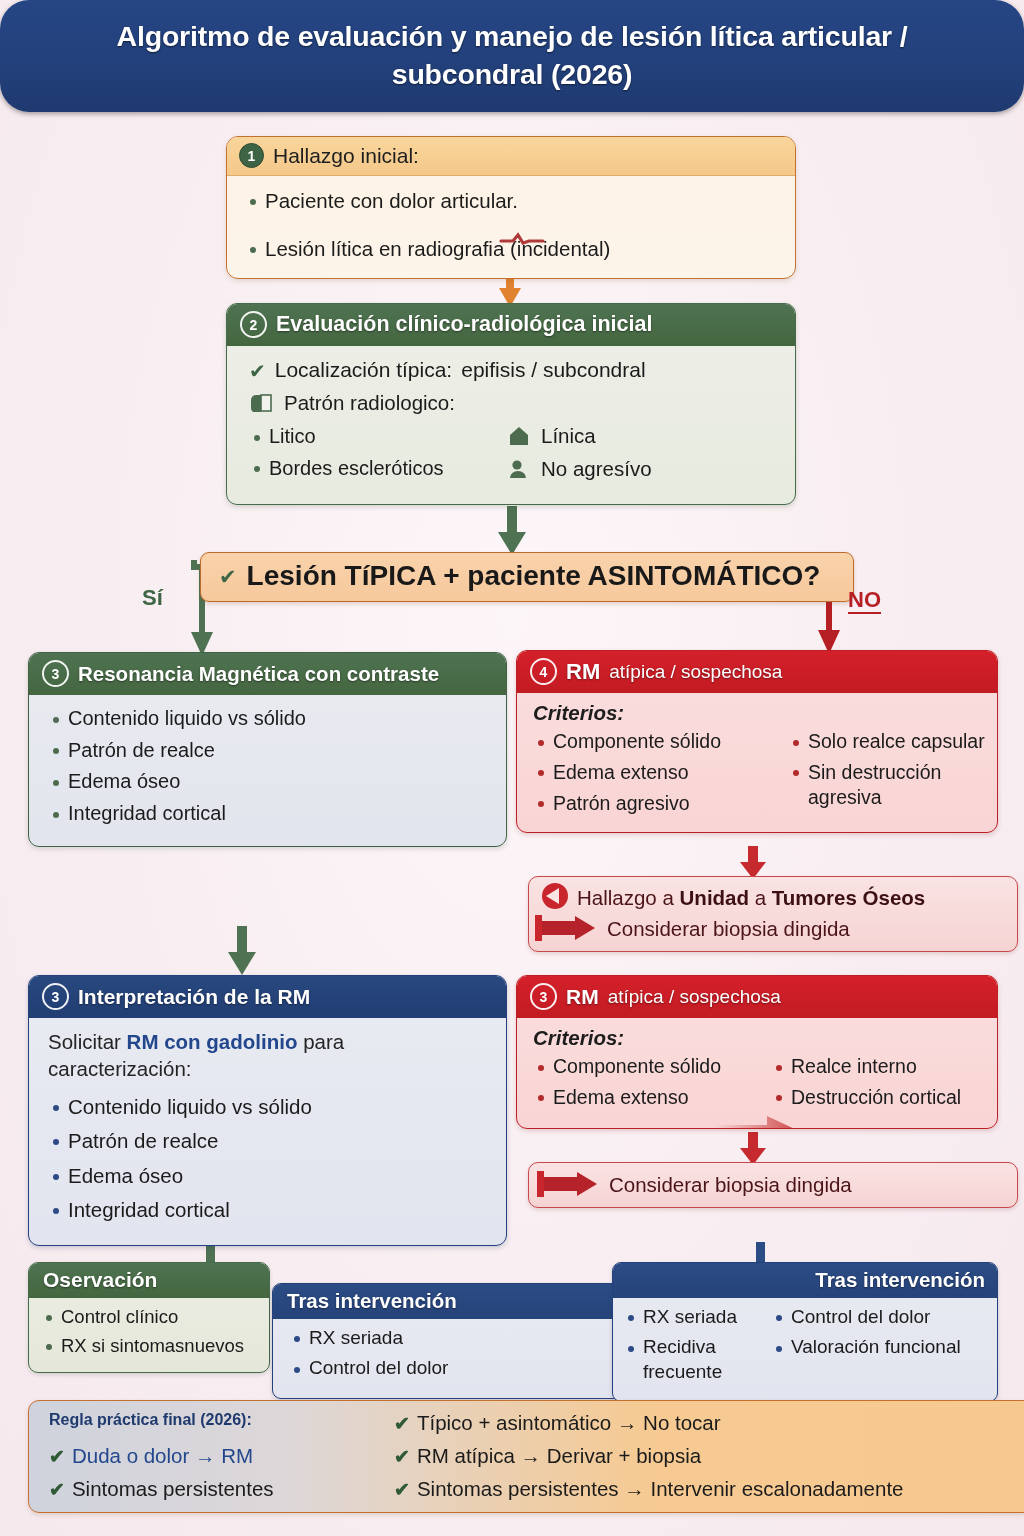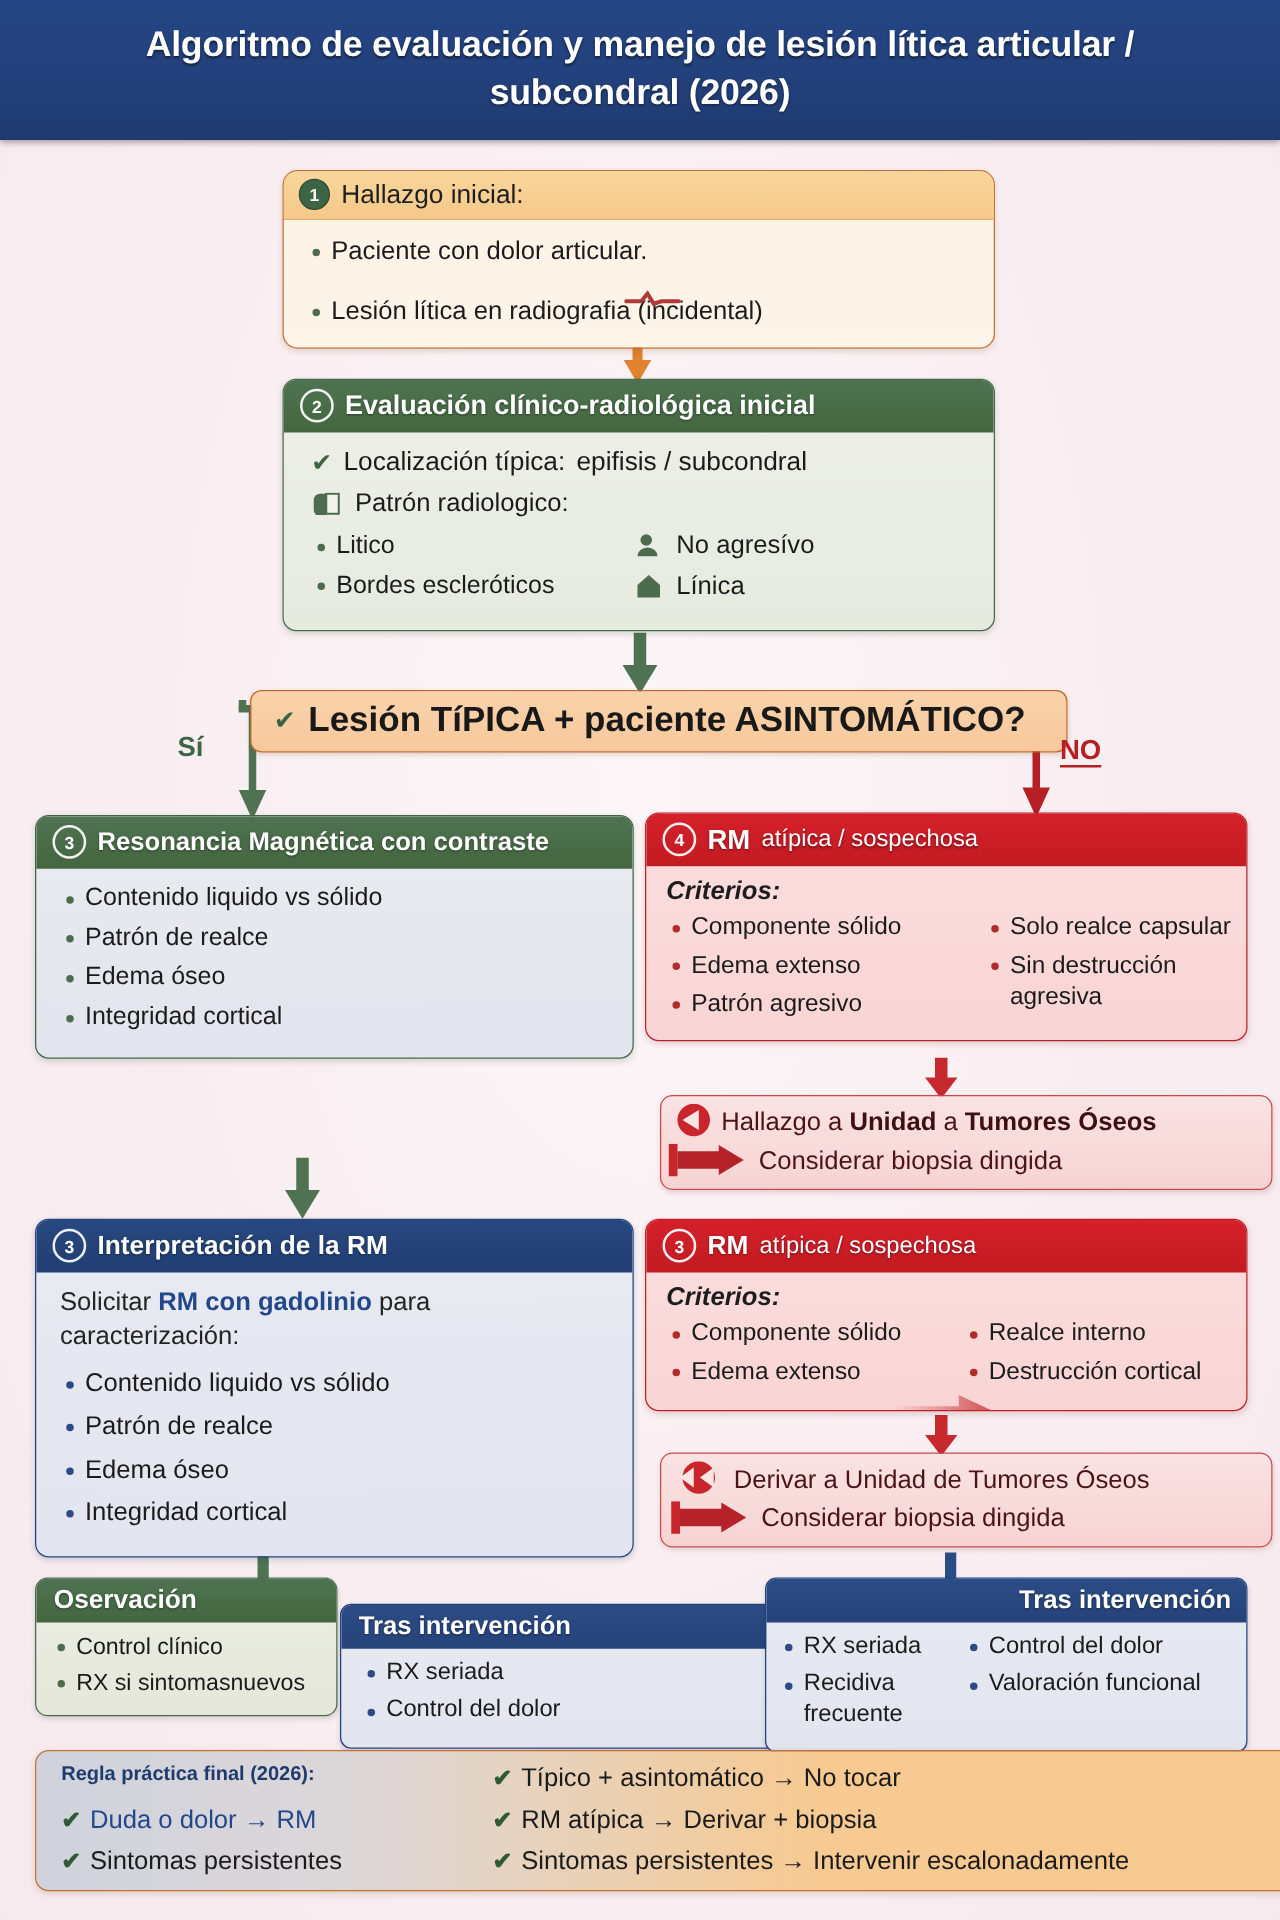--- a/index.html
+++ b/index.html
@@ -14,21 +14,21 @@
     position:relative;width:1024px;height:1536px;
     background:
       radial-gradient(ellipse at 50% 40%, #fdf6f8 0%, #f8eef1 55%, #f6e9ee 100%);
   }
 
   
   .header{
     position:absolute;left:0;top:0;width:1024px;height:112px;
     background:linear-gradient(180deg,#254584 0%,#23417c 50%,#1f3a70 100%);
     box-shadow:0 2px 5px rgba(0,0,0,.35);
-    display:flex;align-items:center;justify-content:center;
+    display:flex;align-items:center;justify-content:center;border-radius:29px;
   }
   .header h1{
     margin:0;padding:0 40px;
     color:#ffffff;
     font-size:28.5px;line-height:1.32;
     font-weight:bold;text-align:center;
     letter-spacing:-.2px;
     text-shadow:0 1px 2px rgba(0,0,0,.55);
   }
 
@@ -305,30 +305,30 @@
       <div class="cols2">
         <div class="c1">
           <ul class="bl">
             <li>Litico</li>
             <li>Bordes escleróticos</li>
           </ul>
         </div>
         <div class="c2">
           <div class="icon-row">
             <svg width="22" height="22" viewBox="0 0 22 22">
+              <path d="M11 2 L20 10 L20 20 L2 20 L2 10 Z" fill="#4d6b4f"></path>
+            </svg>
+            <span>Línica</span>
+          </div>
+          <div class="icon-row">
+            <svg width="22" height="22" viewBox="0 0 22 22">
               <circle cx="9" cy="7" r="4.6" fill="#4d6b4f"></circle>
               <path d="M2 20 a8 7 0 0 1 16 0 z" fill="#4d6b4f"></path>
             </svg>
             <span>No agresívo</span>
-          </div>
-          <div class="icon-row">
-            <svg width="22" height="22" viewBox="0 0 22 22">
-              <path d="M11 2 L20 10 L20 20 L2 20 L2 10 Z" fill="#4d6b4f"></path>
-            </svg>
-            <span>Línica</span>
           </div>
         </div>
       </div>
     </div>
   </div>
 
   <div class="card" id="decision">
     <span class="ck">✔</span>
     <span class="txt">Lesión TíPICA + paciente ASINTOMÁTICO?</span>
   </div>
@@ -439,28 +439,20 @@
             <stop offset="0%" stop-color="#f9d9d9"></stop>
             <stop offset="100%" stop-color="#cf4b4b"></stop>
           </linearGradient>
         </defs>
         <path d="M0 11 L54 11 L54 2 L86 17 L54 32 L54 23 L0 23 Z" fill="url(#gr1)"></path>
       </svg>
     </div>
   </div>
 
   <div class="card" id="derivar2">
-    <div class="derline">
-      <svg width="40" height="30" viewBox="0 0 40 30">
-        <circle cx="20" cy="13" r="13" fill="#c8262c"></circle>
-        <polygon points="16,5 16,21 5,13" fill="#fbe6e6"></polygon>
-        <polygon points="32,5 32,21 21,13" fill="#fbe6e6"></polygon>
-      </svg>
-      <span>Derivar a Unidad de Tumores Óseos</span>
-    </div>
     <div class="derline" style="margin-top:2px;">
       <svg width="66" height="28" viewBox="0 0 66 28" style="margin-left:-4px;">
         <rect x="2" y="0" width="7" height="26" fill="#c8262c"></rect>
         <path d="M9 6 L42 6 L42 1 L62 13 L42 25 L42 20 L9 20 Z" fill="#b5222a"></path>
       </svg>
       <span>Considerar biopsia dingida</span>
     </div>
   </div>
 
   <div class="card" id="obs">

